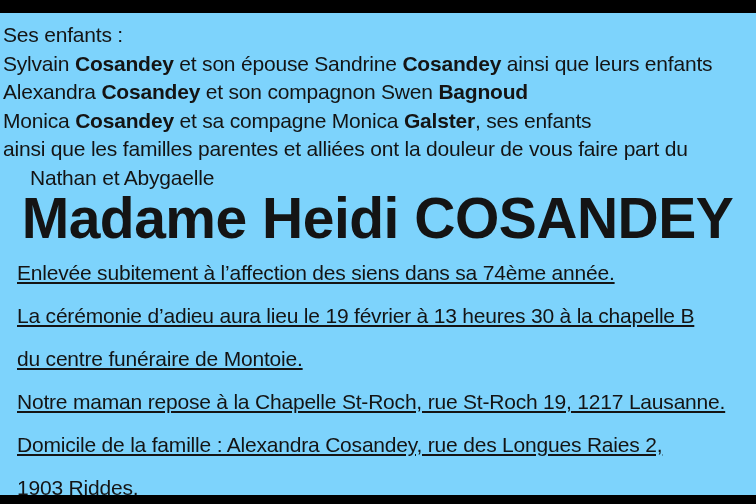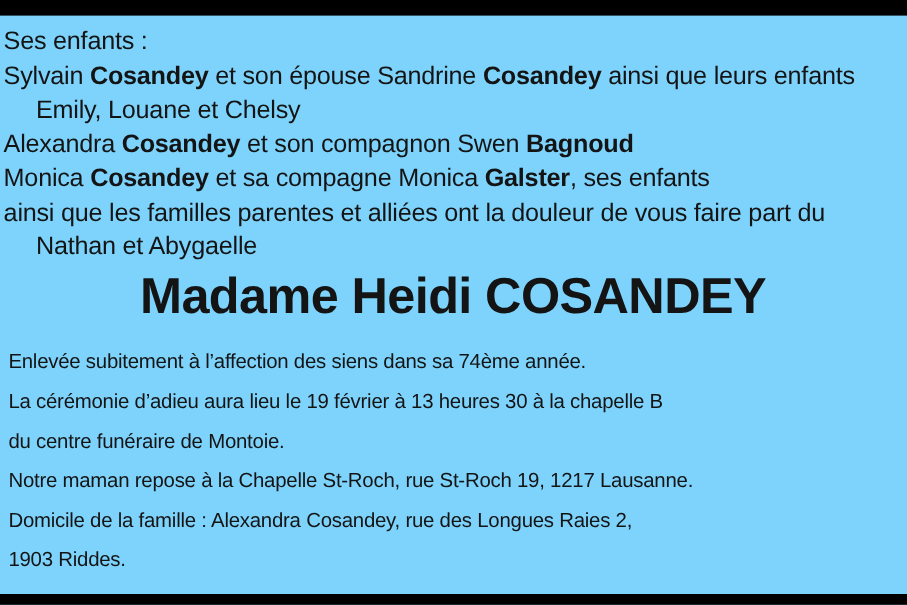--- a/index.html
+++ b/index.html
@@ -37,50 +37,50 @@
     margin: 0;
     font-size: 21px;
     line-height: 28.5px;
     white-space: nowrap;
     letter-spacing: -0.2px;
   }
   .line.indent { padding-left: 27px; }
   .bold { font-weight: bold; }
   .deceased-name {
     margin: 1px 0 0 0;
-    font-size: 42px;
+    font-size: 57px;
     line-height: 50px;
     font-weight: bold;
     text-align: center;
     white-space: nowrap;
     letter-spacing: -0.5px;
   }
   .details { margin-top: 15px; }
   .details .line {
-    margin: 4px;
-    font-size: 17px;
+    margin: 14px;
+    font-size: 21px;
     line-height: 29px;
     white-space: nowrap;
     letter-spacing: -0.2px;
+    text-decoration: underline;
   }
 </style>
 </head>
 <body>
 
 <div class="page">
   <div class="bar bar-top"></div>
 
   <main class="content">
 
     <section class="family">
       <p class="line"><span>Ses enfants :</span></p>
 
       <p class="line"><span>Sylvain </span><span class="bold">Cosandey</span><span> et son épouse Sandrine </span><span class="bold">Cosandey</span><span> ainsi que leurs enfants</span></p>
 
-      <p class="line indent"><span>Emily, Louane et Chelsy</span></p>
 
       <p class="line"><span>Alexandra </span><span class="bold">Cosandey</span><span> et son compagnon Swen </span><span class="bold">Bagnoud</span></p>
 
       <p class="line"><span>Monica </span><span class="bold">Cosandey</span><span> et sa compagne Monica </span><span class="bold">Galster</span><span>, ses enfants</span></p>
 
       <p class="line"><span>ainsi que les familles parentes et alliées ont la douleur de vous faire part du</span></p>
 
       <p class="line indent"><span>Nathan et Abygaelle</span></p>
 
     </section>

